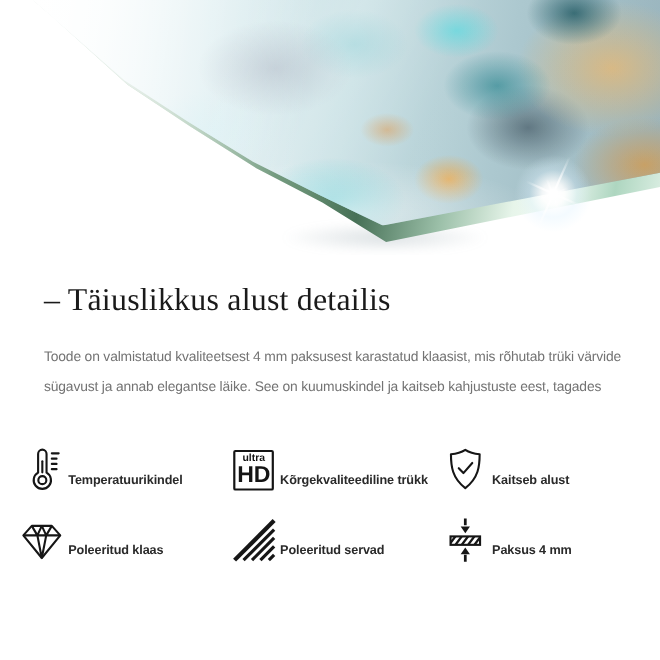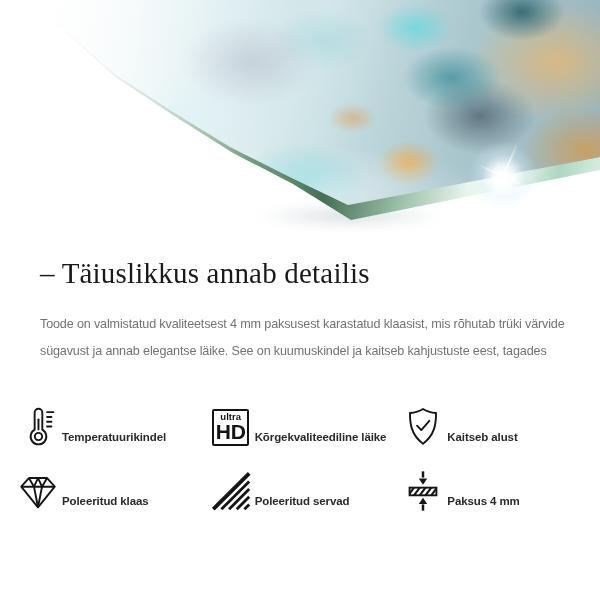--- a/index.html
+++ b/index.html
@@ -79,21 +79,21 @@
     <div class="sparkle">
       <div class="glow"></div>
       <div class="ray v"></div>
         <div class="ray h"></div>
       <div class="ray d1"></div>
         <div class="ray d2"></div>
     </div>
   </section>
 
   <h1 class="title">
-    <span>– Täiuslikkus annab detailis</span>
+    <span>– Täiuslikkus alust detailis</span>
   </h1>
 
   <div class="desc">
     <div>Toode on valmistatud kvaliteetsest 4 mm paksusest karastatud klaasist, mis rõhutab trüki värvide</div>
     <div>sügavust ja annab elegantse läike. See on kuumuskindel ja kaitseb kahjustuste eest, tagades</div>
   </div>
 
   <div class="features">
 
     <div class="feature">
@@ -108,21 +108,21 @@
       <div class="flabel">Temperatuurikindel</div>
     </div>
 
     <div class="feature">
       <div class="ficon">
         <div class="uhd">
           <span class="t1">ultra</span>
           <span class="t2">HD</span>
         </div>
       </div>
-      <div class="flabel">Kõrgekvaliteediline läike</div>
+      <div class="flabel">Kõrgekvaliteediline trükk</div>
     </div>
 
     <div class="feature">
       <div class="ficon">
         <svg viewBox="0 0 48 48" width="46" height="46">
           <path class="ic" d="M24 5.2 C27.6 7.6 32.4 9 37.6 9.4 C37.6 20.5 36.6 31.8 24 41.5 C11.4 31.8 10.4 20.5 10.4 9.4 C15.6 9 20.4 7.6 24 5.2 Z" stroke-linejoin="round"></path>
           <path class="ic" d="M17.8 22.6 L22.2 27.2 L30.6 17.6" stroke-linecap="round" stroke-linejoin="round"></path>
         </svg>
       </div>
       <div class="flabel">Kaitseb alust</div>

